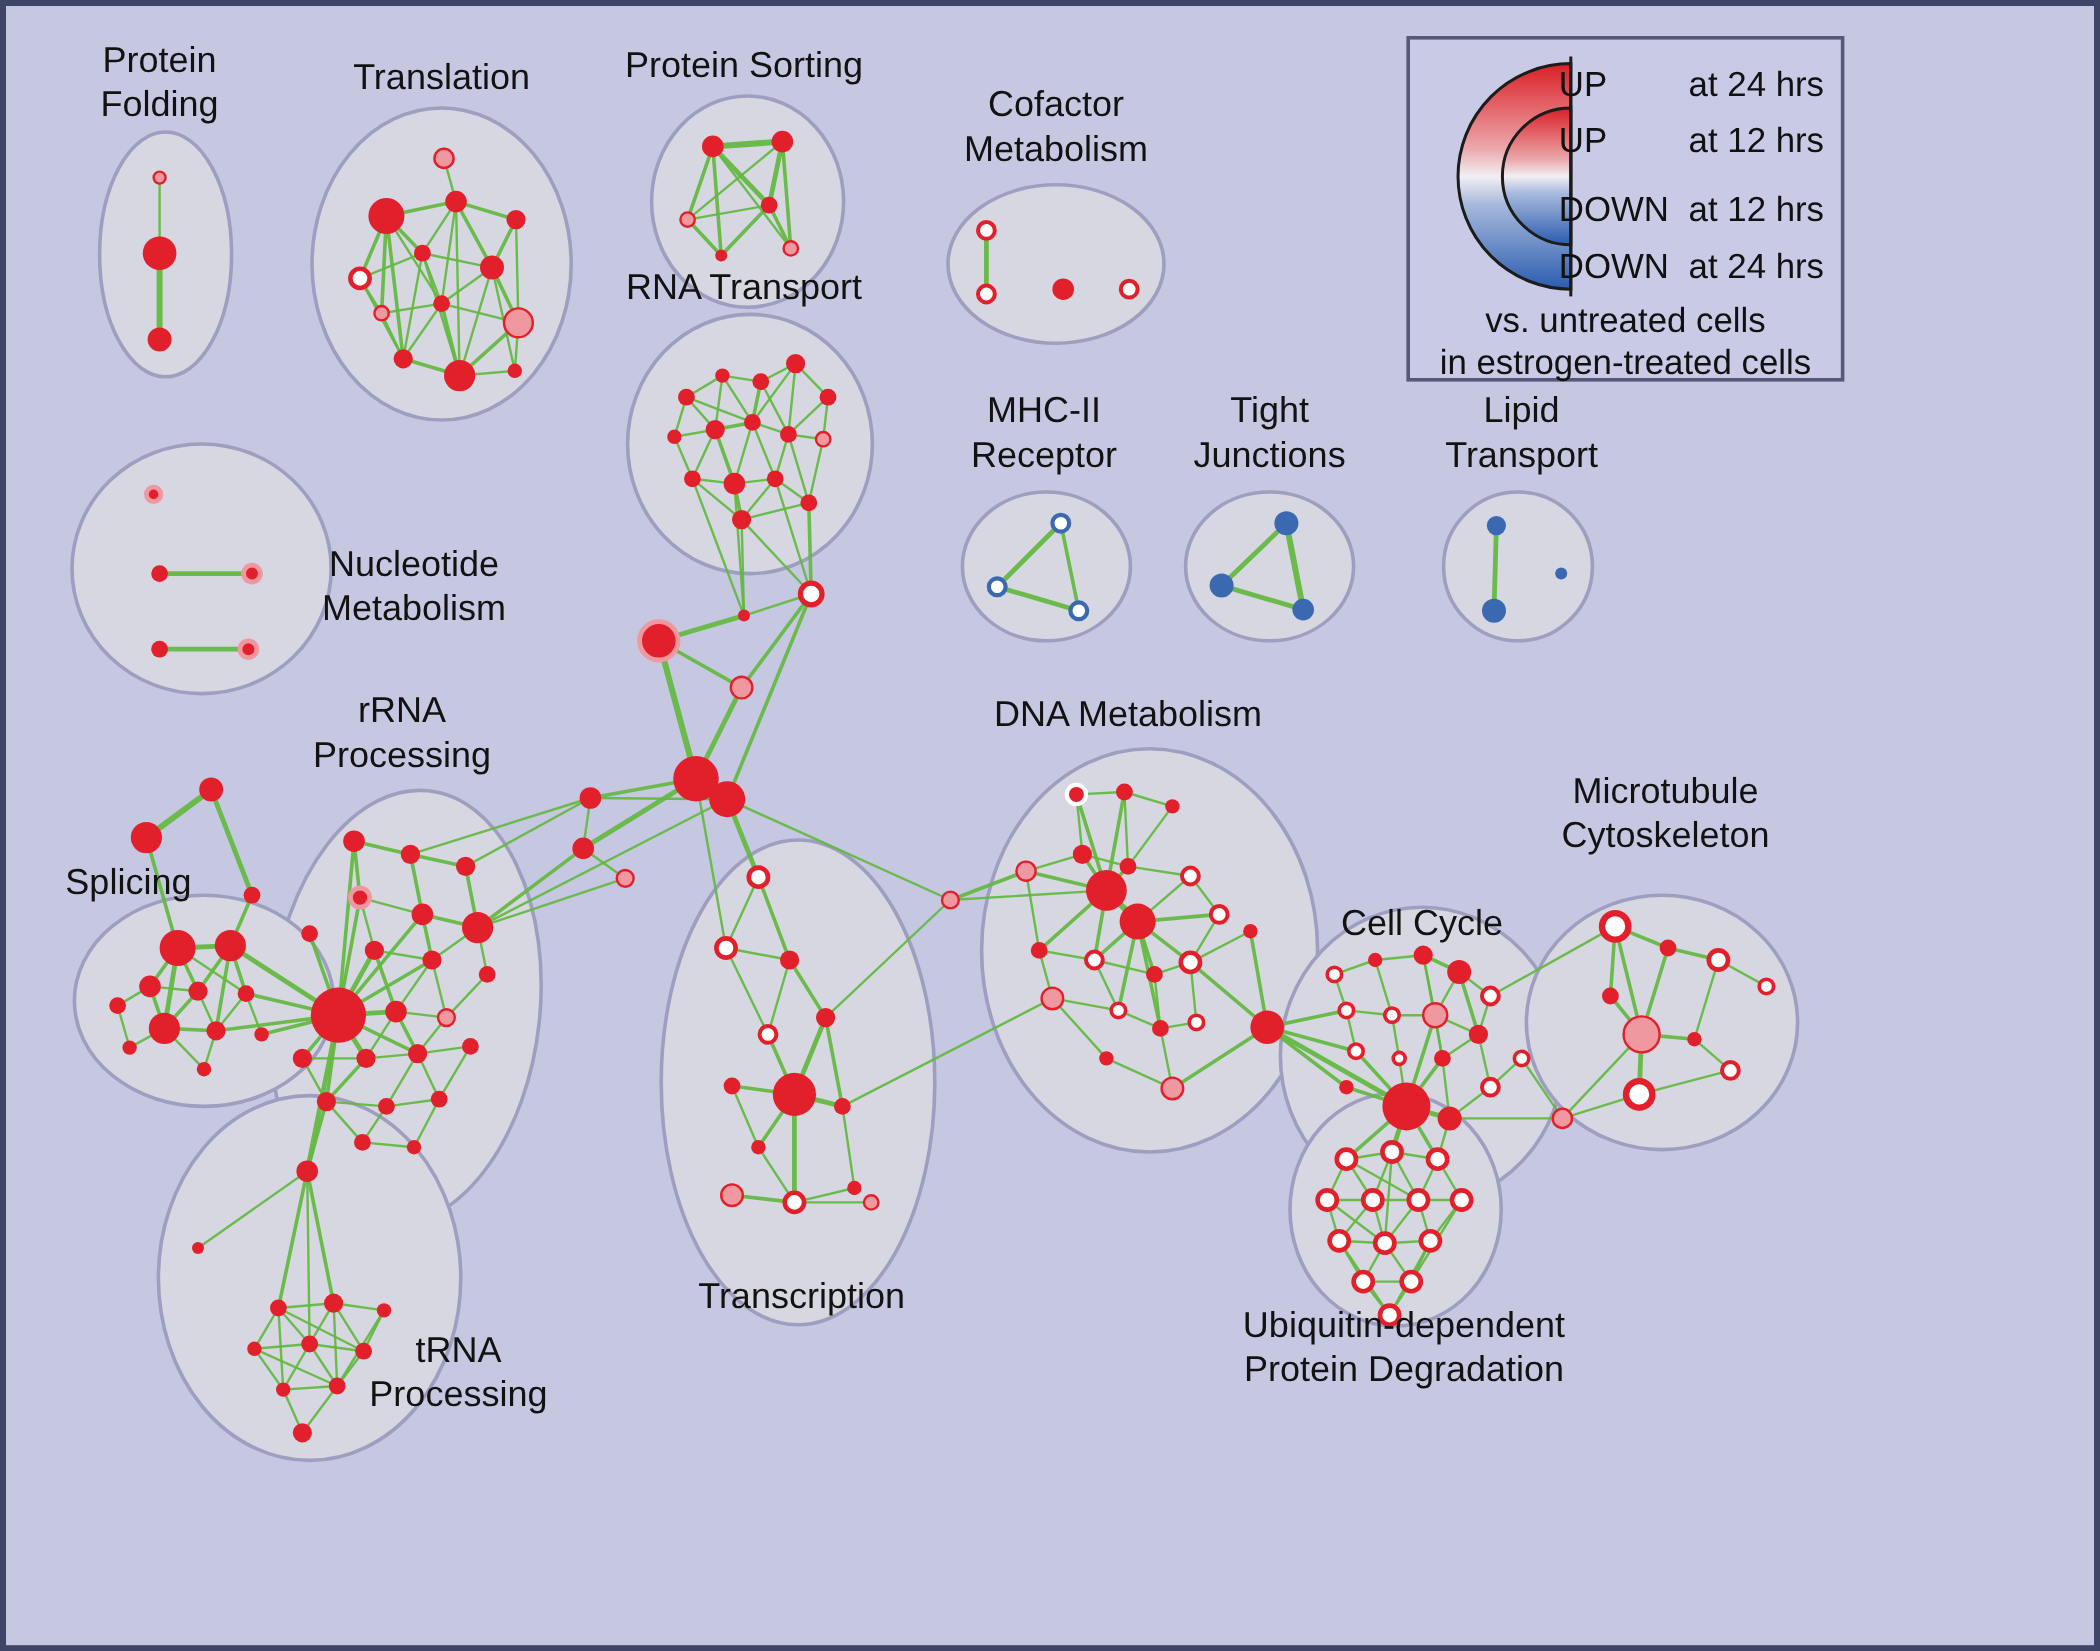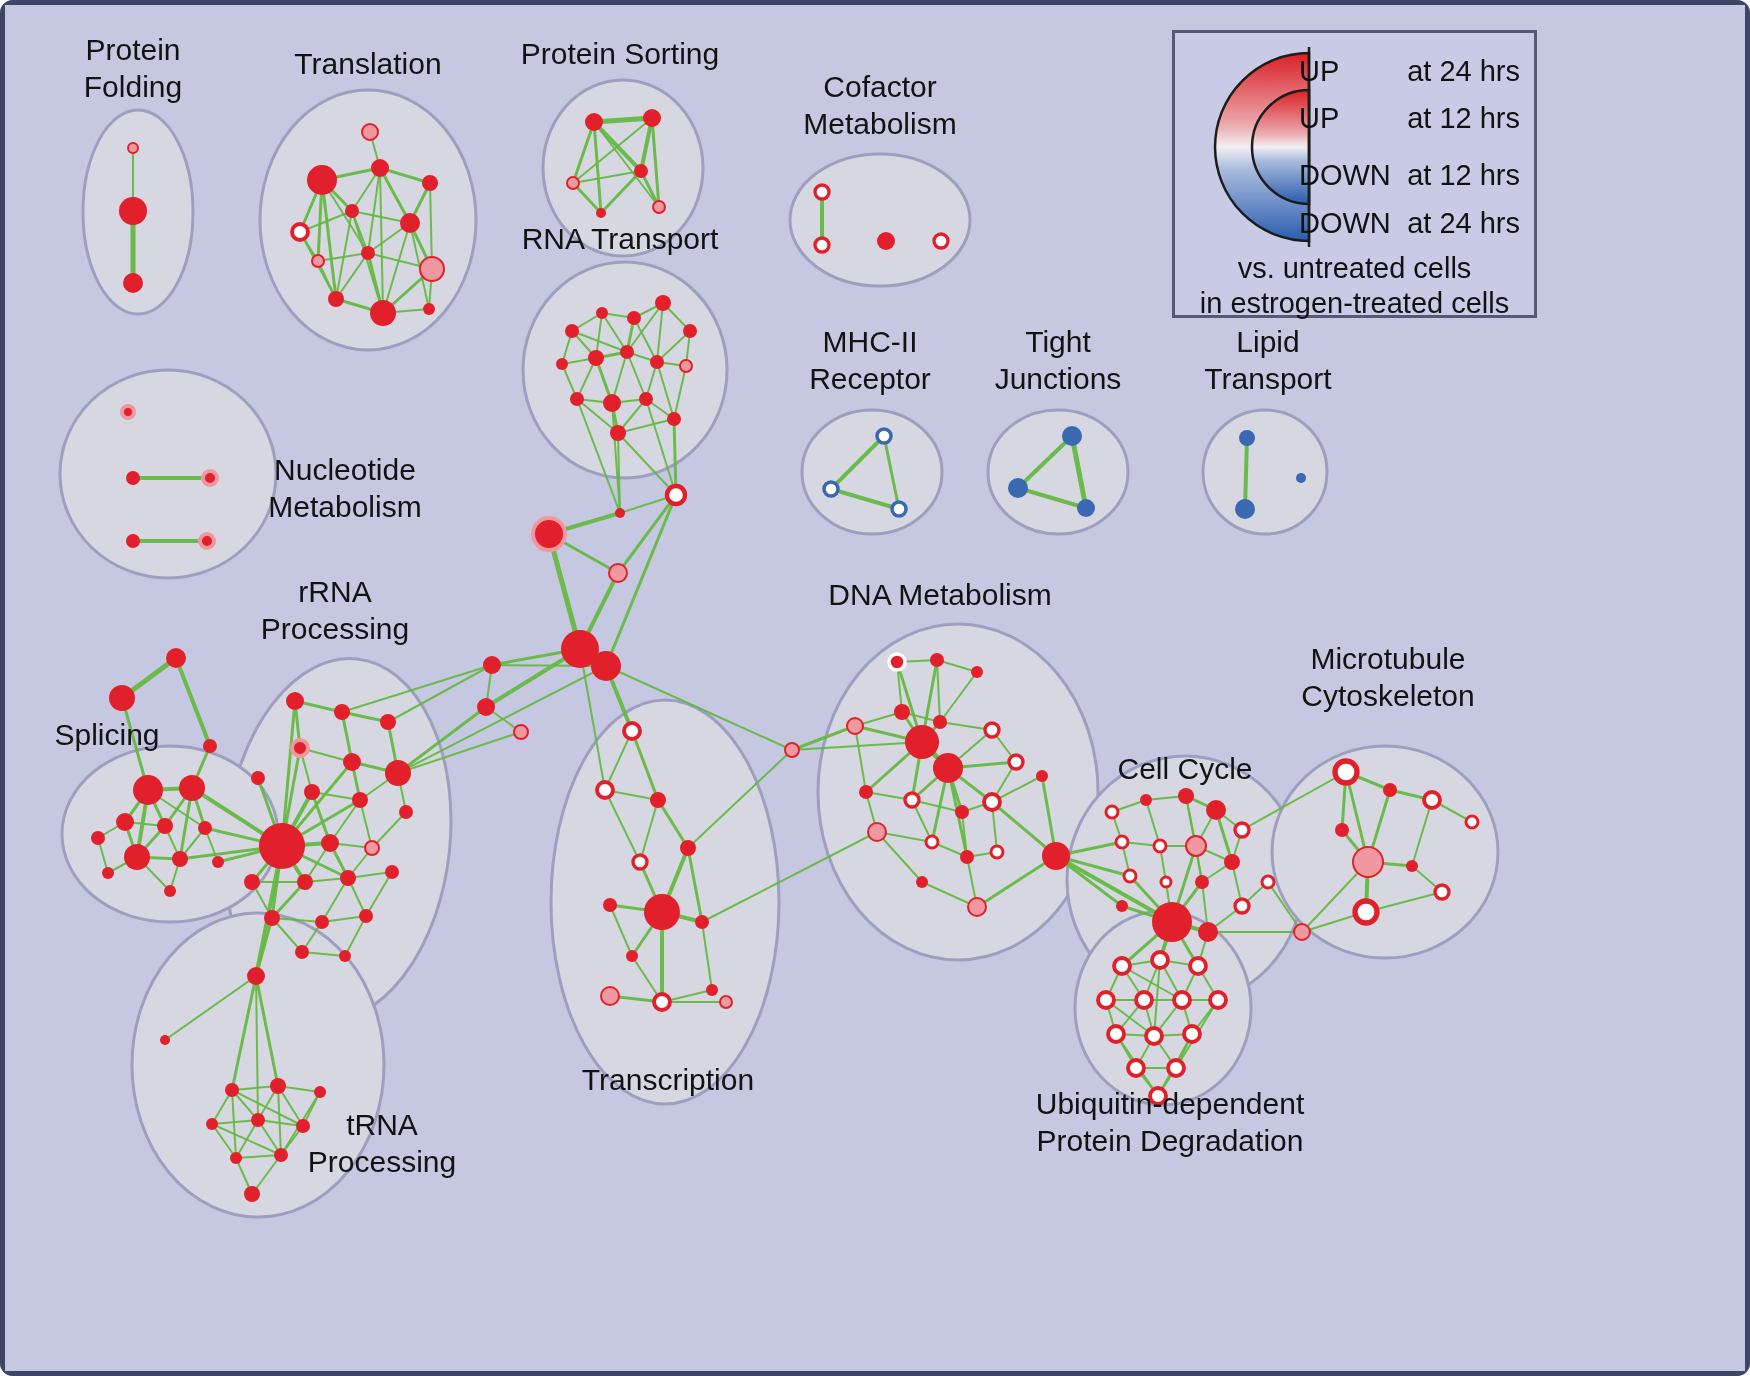--- a/index.html
+++ b/index.html
@@ -1,16 +1,16 @@
 <!DOCTYPE html>
 <html><head>
 <meta charset="utf-8">
 <style>
   html,body{margin:0;padding:0;background:#ffffff;font-family:"Liberation Sans",sans-serif;}
-  .figure{position:relative;width:1750px;height:1376px;background:#a3a3a3;overflow:hidden;border-radius:13px;}
+  .figure{position:relative;width:1750px;height:1376px;background:#a3a3a3;overflow:hidden;}
   #net{position:absolute;left:0;top:0;width:1750px;height:1376px;display:block;}
   .legend{position:absolute;left:1172px;top:30px;width:365px;height:288px;box-sizing:border-box;
           border:3px solid #535977;background:#c9cbe6;}
   .leg-dial{position:absolute;left:16px;top:10px;}
   .leg-row{position:absolute;left:124px;right:14px;display:flex;justify-content:space-between;
            font-size:29px;color:#111;line-height:30px;white-space:nowrap;}
   .leg-caption{position:absolute;top:218px;left:0;right:0;text-align:center;font-size:29px;
                line-height:35px;color:#111;}
 </style>
 </head>

